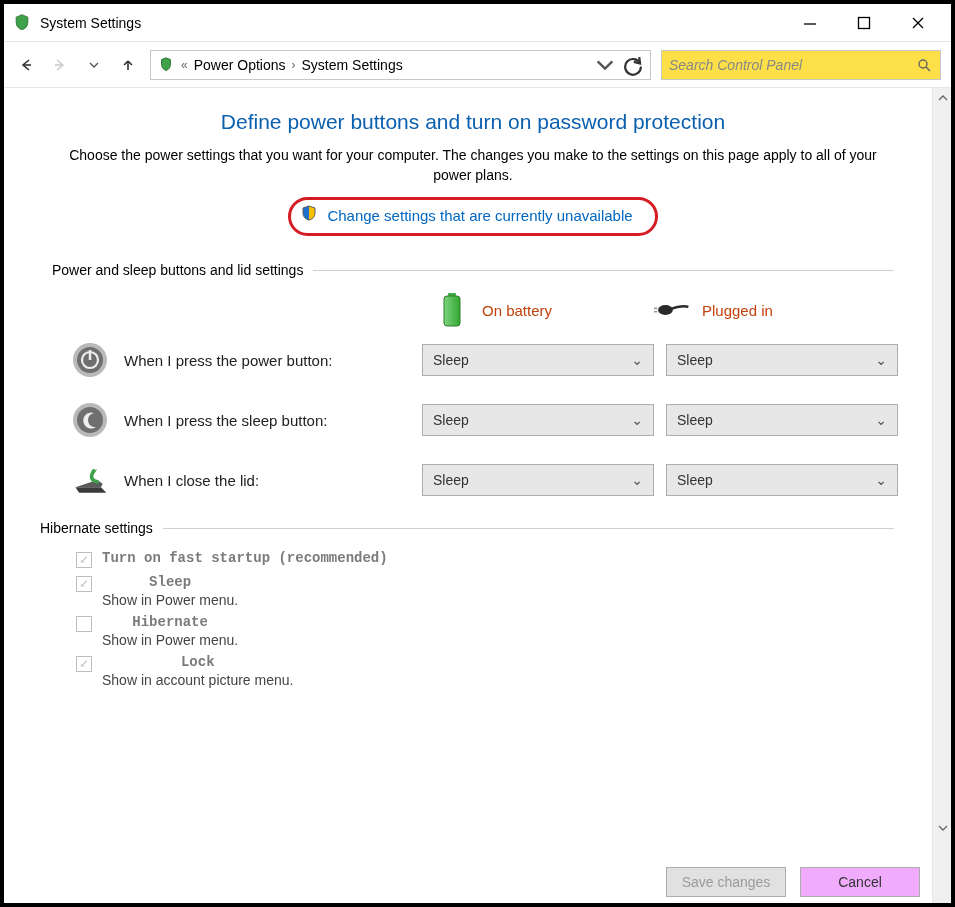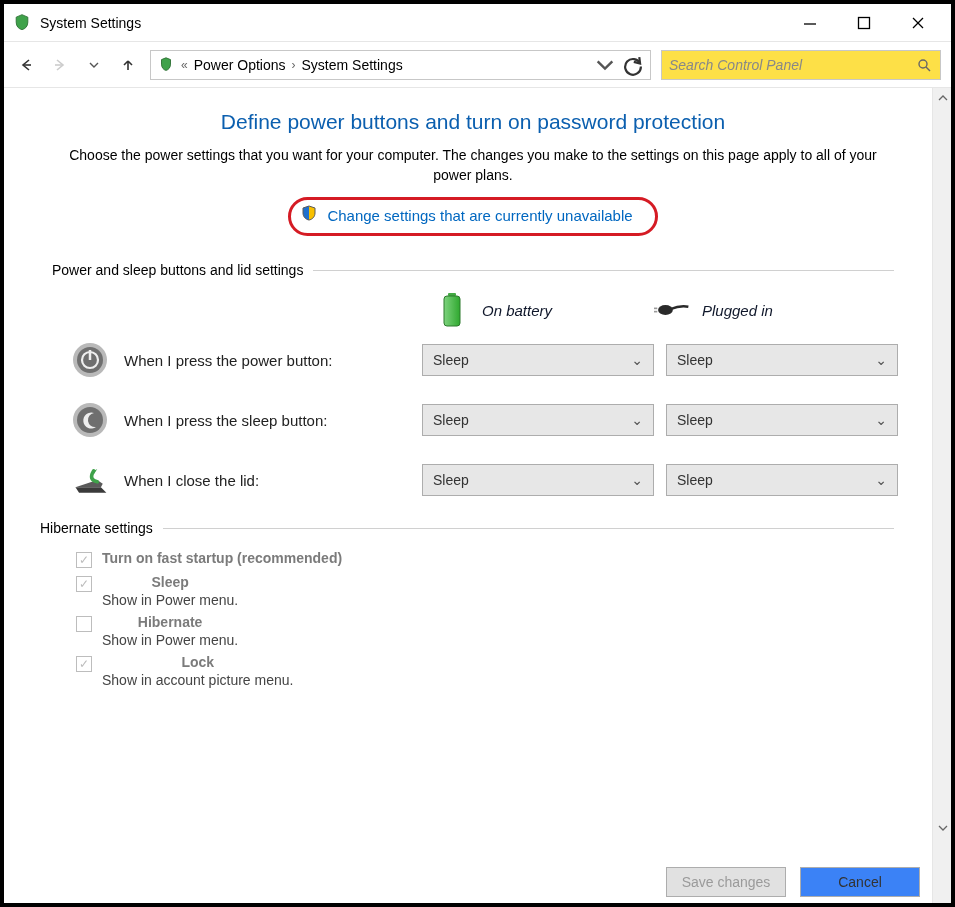--- a/index.html
+++ b/index.html
@@ -149,21 +149,21 @@
     .section-header .sh-line { flex: 1; height: 1px; background: #d0d0d0; }
 
     
     .power-head {
       display: grid;
       grid-template-columns: 340px 232px 232px;
       gap: 12px;
       align-items: center;
       margin-bottom: 12px;
     }
-    .col-label { display: flex; align-items: center; gap: 12px; font-size: 15px; color: #0f172a; font-style: italic; }
+    .col-label { display: flex; align-items: center; gap: 12px; font-size: 15px; color: #c2410c; }
     .col-label .ic { width: 36px; height: 36px; display: inline-flex; align-items: center; justify-content: center; }
 
     .power-row {
       display: grid;
       grid-template-columns: 340px 232px 232px;
       gap: 12px;
       align-items: center;
       margin-bottom: 20px;
       padding-left: 18px;
     }
@@ -188,34 +188,34 @@
     .check-item { display: flex; align-items: flex-start; gap: 10px; margin: 6px 0 0 24px; }
     .check-box {
       width: 16px; height: 16px; border: 1px solid #bdbdbd; margin-top: 2px;
       display: inline-flex; align-items: center; justify-content: center;
       background: #fff;
     }
     .check-box.checked::after {
       content: "✓"; font-size: 12px; color: #bdbdbd; line-height: 1;
     }
     .check-text { font-size: 14px; }
-    .check-text .label { color: #7b7b7b; font-weight: 700; }
+    .check-text .label { color: #7b7b7b; font-weight: 700; font-family: Liberation Mono, monospace; }
     .check-text .sub { color: #444; margin-top: 2px; }
     .learn-link { color: #0067c0; text-decoration: underline; }
 
     
     .footer {
       position: absolute;
       bottom: 6px; right: 12px;
       display: flex; gap: 14px;
     }
     .btn {
       min-width: 120px; height: 30px;
       border: 1px solid #adadad;
-      background: #3b82f6;
+      background: #f0abfc;
       font-size: 14px;
       display: inline-flex; align-items: center; justify-content: center;
       color: #333;
     }
     .btn.disabled { color: #9a9a9a; background: #e1e1e1; }
   </style>
 </head>
 <body>
 
 <div class="title-bar">

